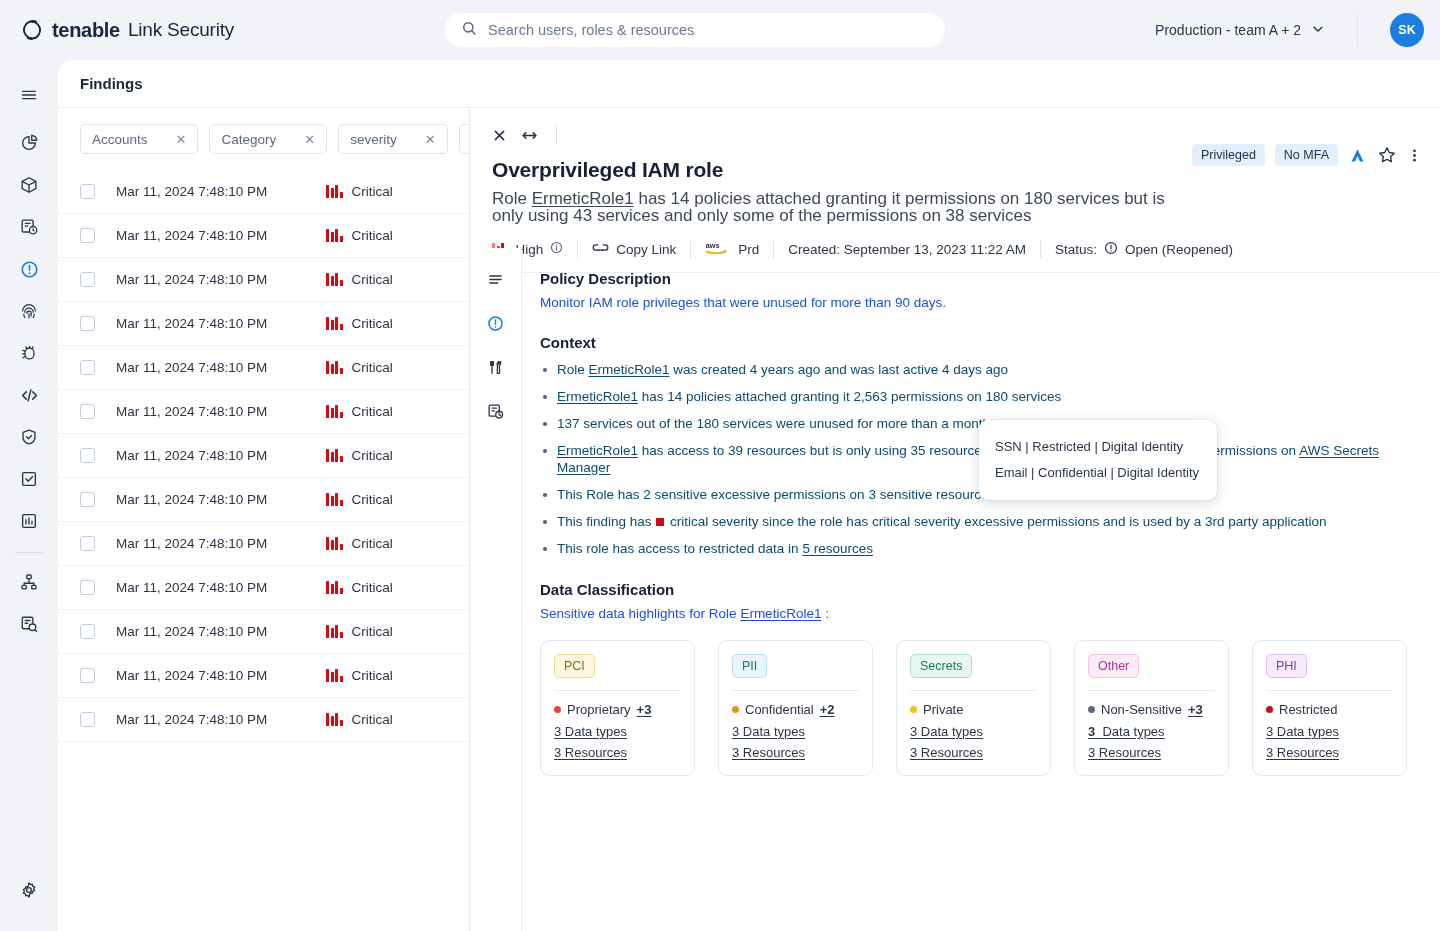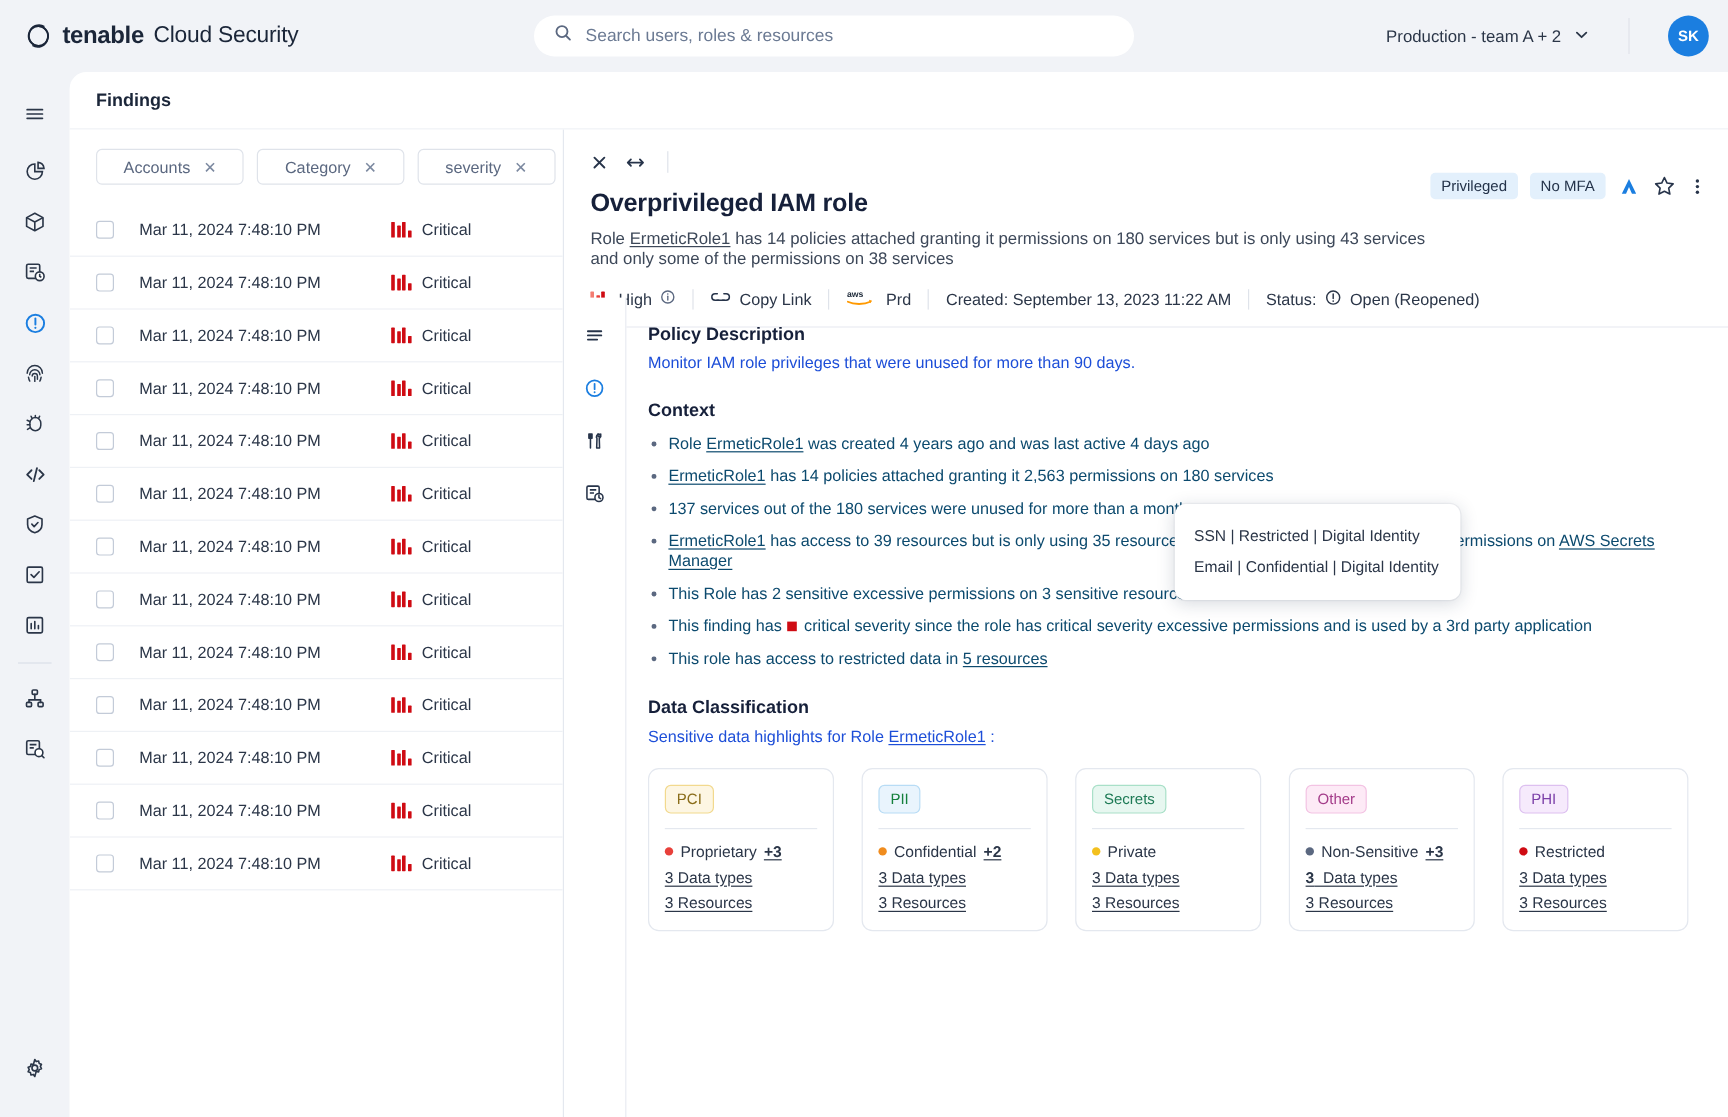--- a/index.html
+++ b/index.html
@@ -86,22 +86,22 @@
 
   
   .list-pane {
     position: absolute; top: 48px; left: 0; width: 412px; bottom: 0;
     border-right: 1px solid #e4e8ef; background: #fff; overflow: hidden;
   }
   .filters {
     display: flex; gap: 11px; padding: 16px 0 16px 22px; align-items: center;
   }
   .chip {
-    display: inline-flex; align-items: center; gap: 11px;
-    height: 30px; padding: 0 22px;
+    display: inline-flex; align-items: center; gap: 28px;
+    height: 30px; padding: 0 11px;
     border: 1px solid #dfe3ea; border-radius: 5px;
     font-size: 13.5px; color: #5b6880; background: #fff;
     white-space: nowrap; cursor: pointer;
   }
   .chip .x { color: #7c89a0; font-size: 13px; line-height: 1; }
 
   .thead {
     display: flex; align-items: center; height: 36px;
     border-bottom: 1px solid #e4e8ef;
     font-size: 13.5px; font-weight: bold; color: #1b2639;
@@ -136,21 +136,21 @@
     position: absolute; top: 48px; left: 412px; right: 0; bottom: 0;
     background: #fff; overflow: hidden;
   }
   .detail-head { padding: 16px 22px 0 22px; position: relative; }
   .dh-icons { display: flex; align-items: center; gap: 14px; height: 22px; color: #27344a; }
   .dh-icons .vsep { width: 1px; height: 18px; background: #dfe3ea; margin-left: 4px; }
   .dh-title {
     font-size: 21px; font-weight: bold; color: #16203a; margin-top: 12px; letter-spacing: -0.2px;
   }
   .dh-desc {
-    font-size: 14px; color: #3d4859; margin-top: 8px; max-width: 700px; line-height: 17px;
+    font-size: 17px; color: #3d4859; margin-top: 8px; max-width: 700px; line-height: 17px;
   }
   .u { text-decoration: underline; text-underline-offset: 2px; cursor: pointer; }
 
   .dh-badges {
     position: absolute; right: 18px; top: 36px;
     display: flex; align-items: center; gap: 10px;
   }
   .pill {
     height: 22px; padding: 0 9px; border-radius: 4px; background: #e3f0fc;
     font-size: 12.5px; color: #24334a; display: flex; align-items: center;
@@ -233,21 +233,21 @@
   <div class="topbar">
     <div class="brand">
       <span class="brand-logo">
         <svg viewBox="0 0 24 24" width="24" height="24" fill="none" stroke="#1b2639" stroke-width="1.4">
           <circle cx="12" cy="12" r="8.2"></circle>
           <path d="M12 3.8 A8.2 8.2 0 0 1 19.5 14.5 A8.2 8.2 0 0 1 7 19.8"></path>
           <path d="M12 20.2 A8.2 8.2 0 0 1 4.5 9.5 A8.2 8.2 0 0 1 17 4.2"></path>
         </svg>
       </span>
       <span class="brand-name">tenable</span>
-      <span class="brand-sub">Cloud Security</span>
+      <span class="brand-sub">Link Security</span>
     </div>
 
     <div class="searchwrap">
       <div class="searchbox">
         <span>
           <svg viewBox="0 0 20 20" width="17" height="17" fill="none" stroke="#5b6880" stroke-width="1.8">
             <circle cx="8.6" cy="8.6" r="5.4"></circle>
               <path d="M12.6 12.7 16.4 16.5" stroke-linecap="round"></path>
           </svg>
         </span>

